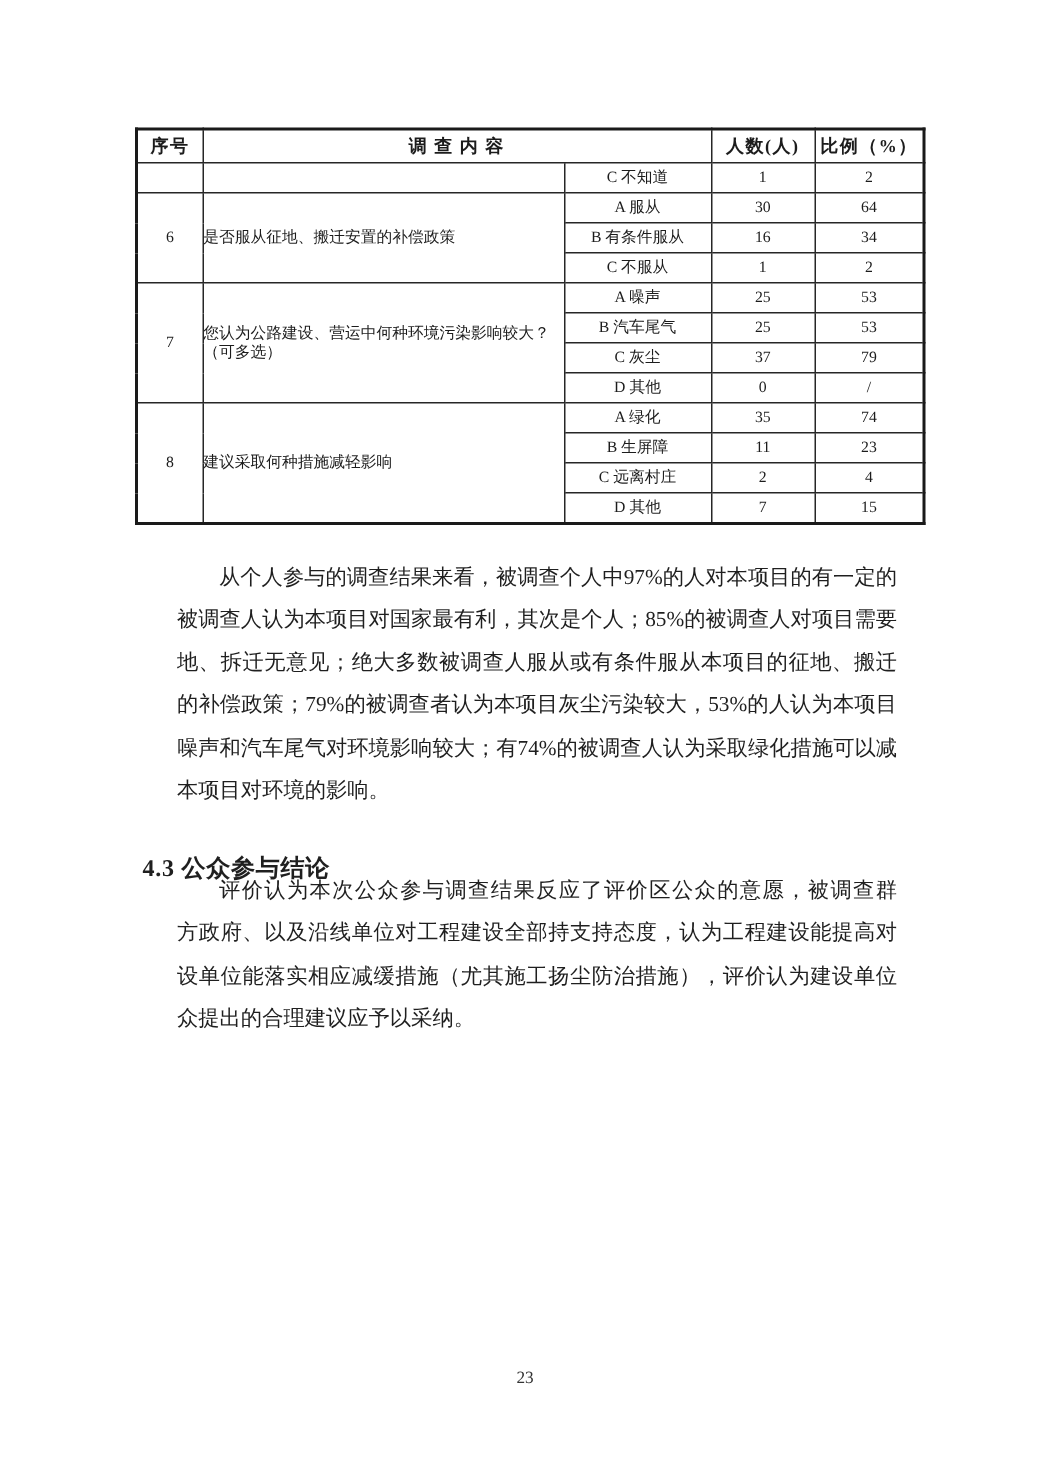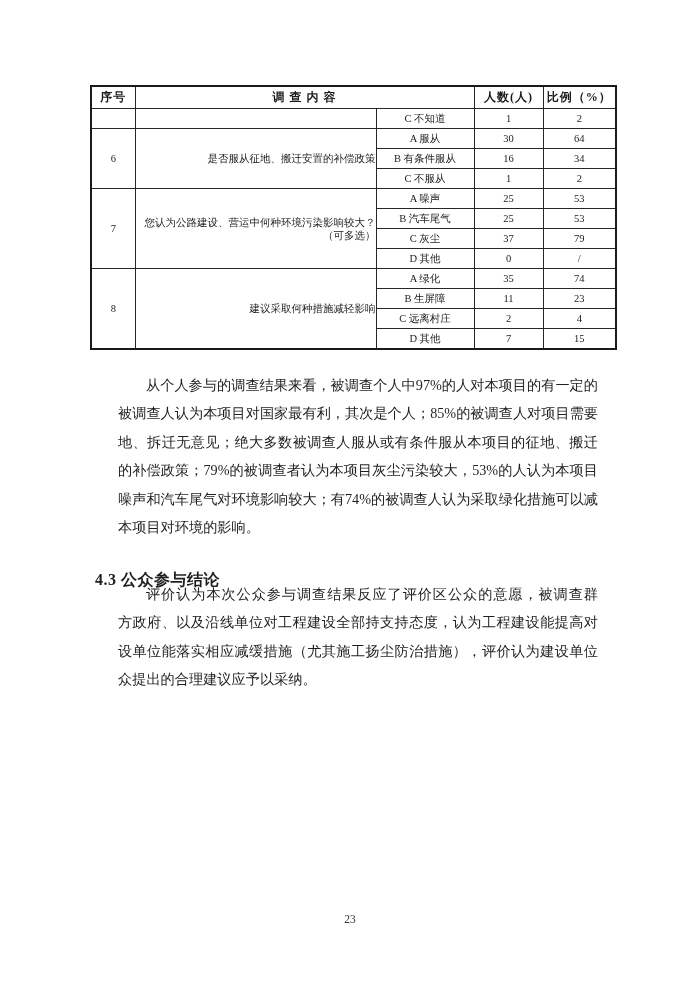--- a/index.html
+++ b/index.html
@@ -16,21 +16,21 @@
     font-size:10.5px;color:#1c1c1c;
   }
   table.survey th,table.survey td{
     border:1px solid #262626;
     padding:0;vertical-align:middle;
     line-height:13px;
   }
   table.survey th{height:21px;font-weight:bold;font-size:12px;text-align:center;letter-spacing:1px;}
   table.survey td{height:19px;}
   td.c-no{text-align:center;}
-  td.c-q{text-align:right;padding:2px 6px;white-space:pre-line;line-height:20px;}
+  td.c-q{text-align:left;padding:2px 6px;white-space:pre-line;line-height:20px;}
   td.c-opt{text-align:center;padding-left:7px;}
   td.c-cnt,td.c-pct{text-align:center;}
   
   .para{position:absolute;left:90px;width:508px;}
   .para .tl{
     height:28.4px;line-height:28.4px;font-size:14.2px;
     text-align:justify;text-align-last:justify;
     overflow:hidden;white-space:normal;margin-left:28px;
   }
   .para .tl.indent{text-indent:28px;}

